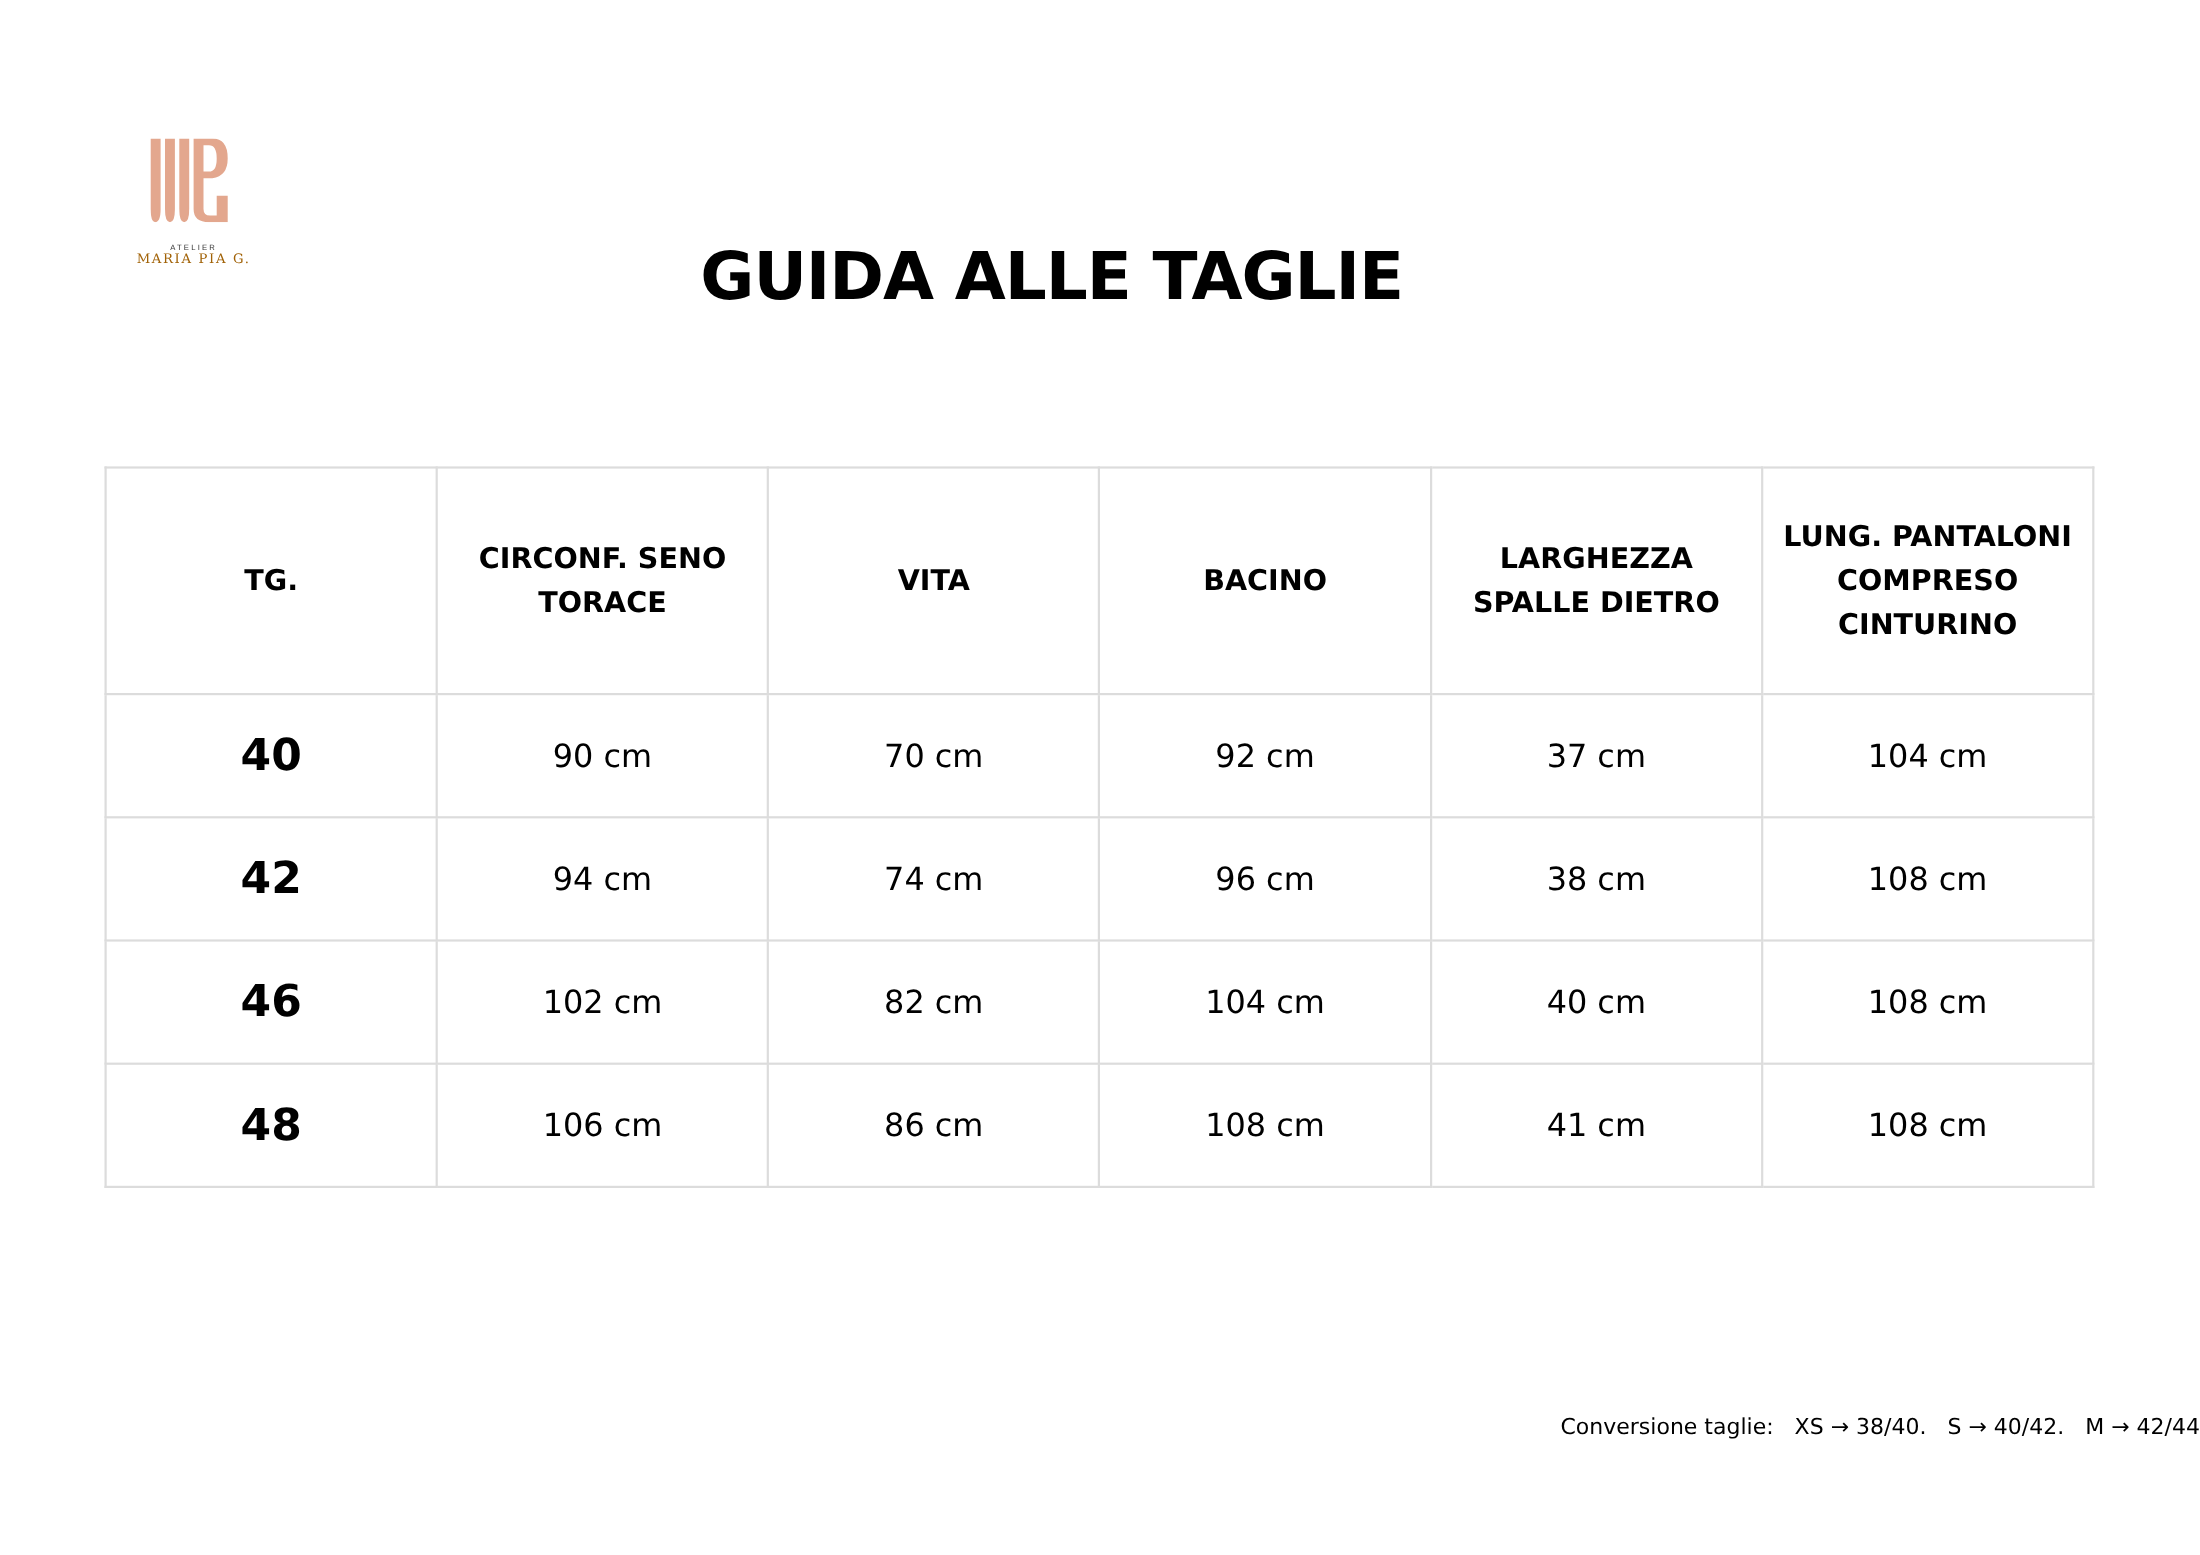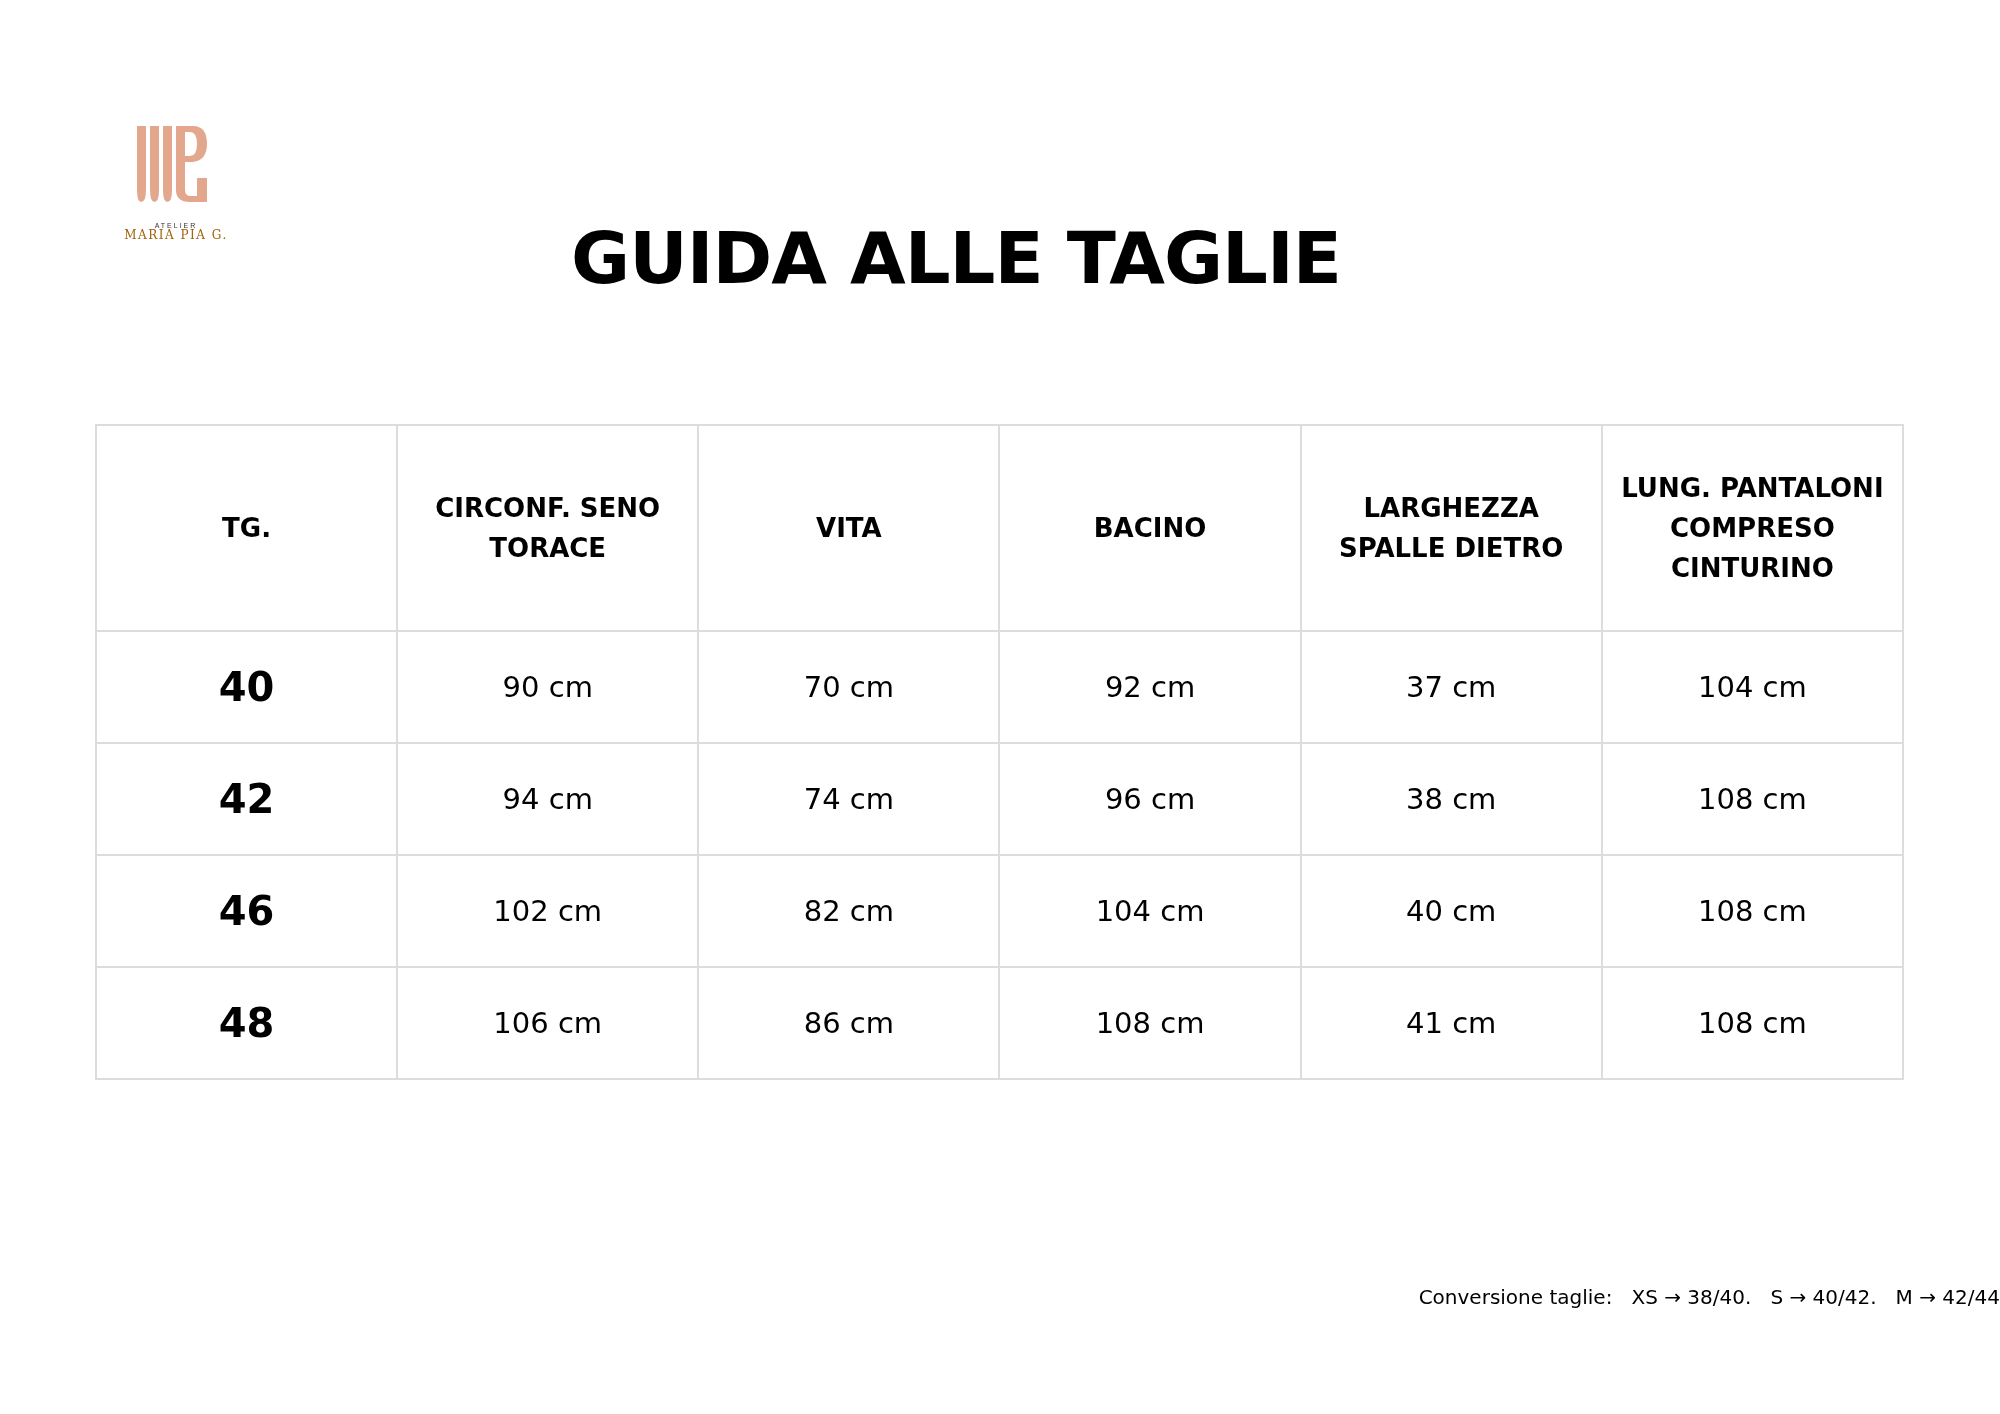--- a/index.html
+++ b/index.html
@@ -9,21 +9,21 @@
   .logo { position: absolute; left: 118px; top: 126px; width: 116px; height: 120px; }
   .logo svg { position: absolute; left: 17px; top: 0; }
   .logo-atelier { position: absolute; left: 0; width: 116px; top: 96px; text-align: center;
                   font-family: Liberation Sans, sans-serif; font-size: 7px;
                   letter-spacing: 2px; color: #333; }
   .logo-name { position: absolute; left: 0; width: 116px; top: 102px; text-align: center;
                font-family: "DejaVu Serif", "Liberation Serif", serif; font-size: 12px;
                letter-spacing: 1.5px; color: #a16207; white-space: nowrap; }
 
   .title { position: absolute; left: 0; width: 1912px; top: 222px; text-align: center;
-           font-family: "DejaVu Sans", sans-serif; font-weight: bold; font-size: 72px;
+           font-family: "DejaVu Sans", sans-serif; font-weight: bold; font-size: 60px;
            letter-spacing: -1px; margin: 0; line-height: 1; }
 
   table.sizes { position: absolute; left: 95px; top: 424px; width: 1809px;
                 border-collapse: collapse; table-layout: fixed; }
   table.sizes th, table.sizes td { border: 2px solid #dcdcdc; text-align: center; vertical-align: middle; padding: 0 6px; }
   table.sizes th { height: 204px; font-weight: bold; font-size: 26px; line-height: 40px; }
   table.sizes td { height: 110px; font-size: 29px; }
   table.sizes td.size { font-weight: bold; font-size: 40px; }
 
   .footer { position: absolute; left: 0; width: 2000px; top: 1285px; text-align: right;

